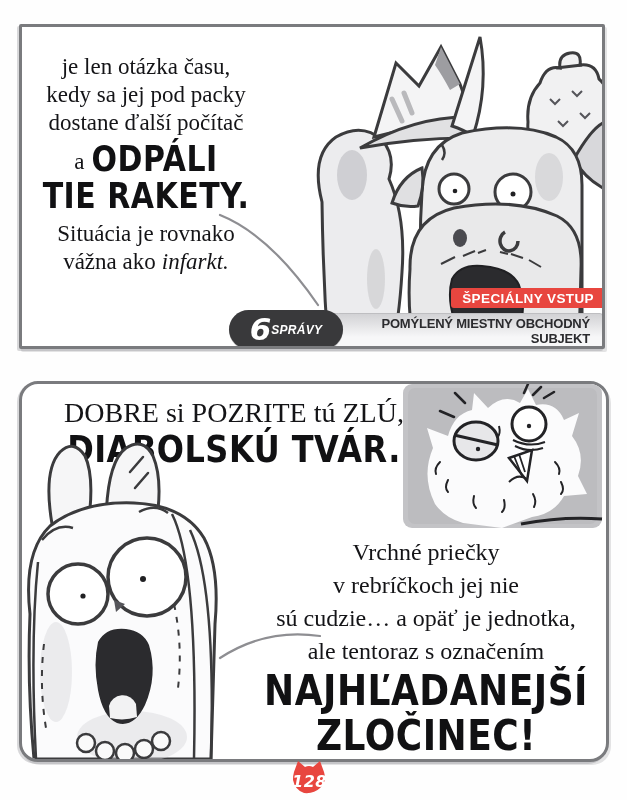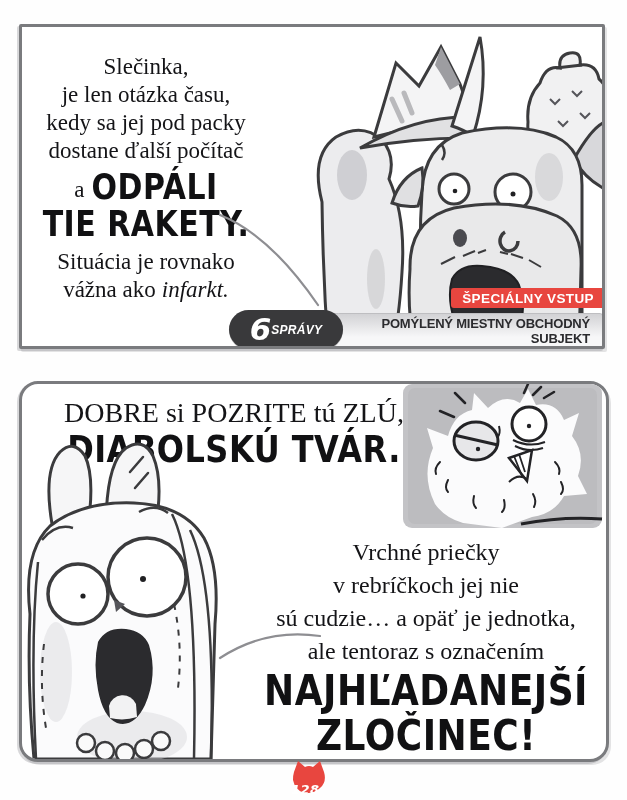--- a/index.html
+++ b/index.html
@@ -52,33 +52,32 @@
   .headline .h2{font-size:32px;line-height:40px;}
   .tv-wrap{position:absolute;left:381px;top:0;width:203px;height:150px;}
   .rabbit-wrap{position:absolute;left:0;top:58px;width:242px;height:317px;overflow:hidden;}
   .narr-bottom{position:absolute;left:226px;top:152px;width:356px;text-align:center;}
   .narr-bottom .serif{font-size:24px;line-height:33px;}
   .narr-bottom .s1{font-size:36px;line-height:45px;}
   .narr-bottom .s2{font-size:36px;line-height:46px;}
 
   
   .page-badge{position:absolute;left:291px;top:759px;width:36px;height:37px;}
-  .page-badge .pgnum{position:absolute;left:0;top:23px;width:36px;text-align:left;
-    font-family:"DejaVu Sans",sans-serif;font-weight:bold;font-style:italic;font-size:13px;
+  .page-badge .pgnum{position:absolute;left:0;top:13px;width:36px;text-align:right;
+    font-family:"DejaVu Sans",sans-serif;font-weight:bold;font-style:italic;font-size:16px;
     color:#fff;letter-spacing:.5px;}
 </style>
 </head>
 <body>
 
 <div class="page">
 
   <section class="panel panel-top">
 
     <div class="narr-top">
-      <div class="serif">Slečinka,</div>
       <div class="serif">je len otázka času,</div>
       <div class="serif">kedy sa jej pod packy</div>
       <div class="serif">dostane ďalší počítač</div>
       <div class="shoutline1">
         <span class="serif serif-a">a</span><span class="shout s1">ODPÁLI</span>
       </div>
       <div>
         <span class="shout s2">TIE RAKETY.</span>
       </div>
       <div class="serif closing">Situácia je rovnako</div>

